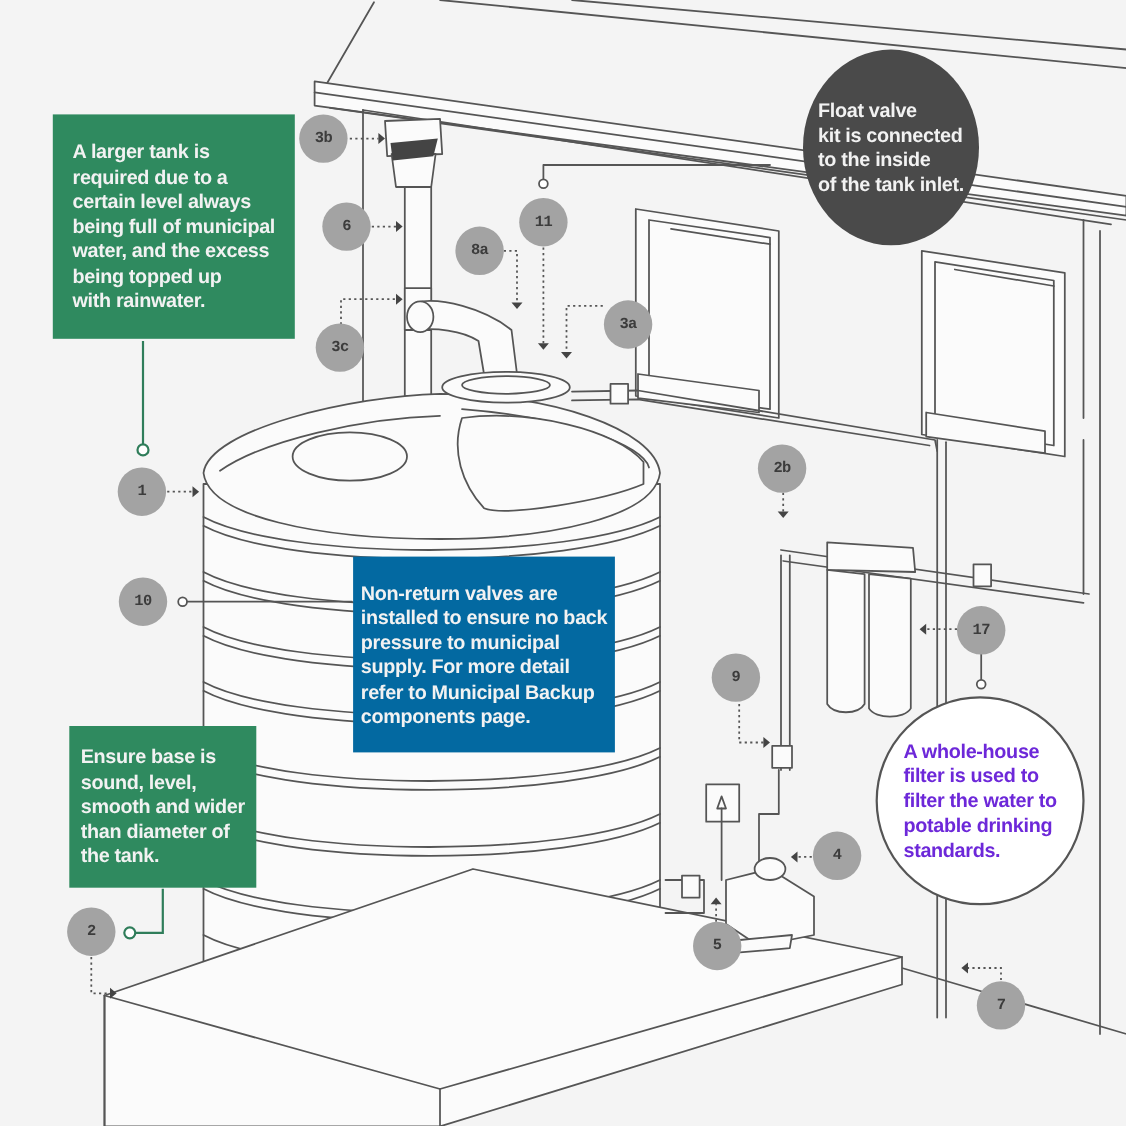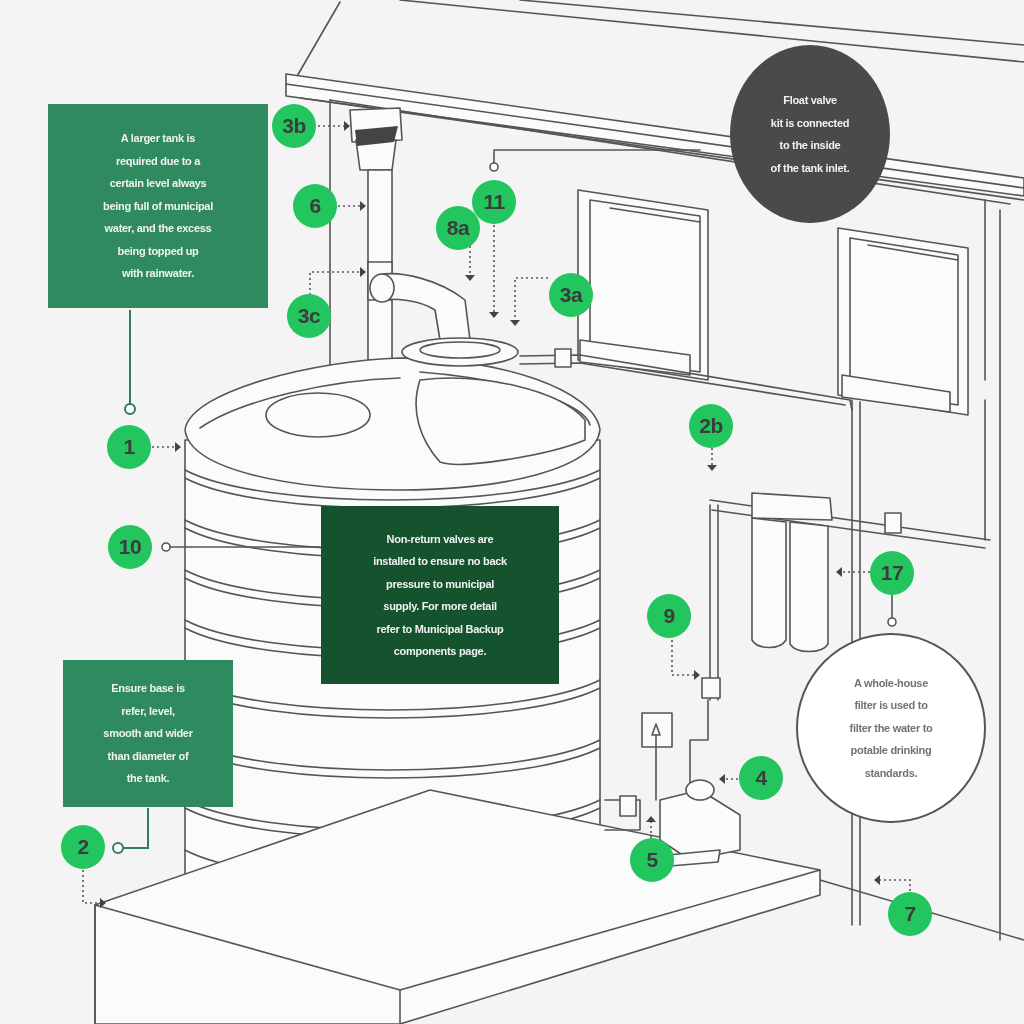--- a/index.html
+++ b/index.html
@@ -3,26 +3,26 @@
 <meta charset="utf-8">
 <style>
   html, body { margin: 0; padding: 0; background: #f4f4f4; }
   #stage { position: relative; width: 1024px; height: 1024px; overflow: hidden; background: #f4f4f4; font-family: "Liberation Sans", sans-serif; }
   svg.art { position: absolute; left: 0; top: 0; width: 1024px; height: 1024px; }
   .ln { fill: none; stroke: #555; stroke-width: 1.6; stroke-linejoin: round; stroke-linecap: round; }
   .lnf { fill: #fbfbfb; stroke: #555; stroke-width: 1.6; stroke-linejoin: round; }
   .dot { fill: none; stroke: #555; stroke-width: 1.6; stroke-dasharray: 2 3; }
   .arrow { fill: #444; }
   .gline { fill: none; stroke: #2f7d5a; stroke-width: 2; }
-  .marker { position: absolute; width: 44px; height: 44px; border-radius: 50%; background: #22c55e; color: #3c3c3c; font-weight: bold; font-size: 21px; display: flex; align-items: center; justify-content: center; font-family: Liberation Sans, sans-serif; letter-spacing: -0.5px; }
-  .box { position: absolute; color: #f2f2f2; text-align: center; font-weight: bold; font-size: 11px; line-height: 22.5px; display: flex; align-items: center; justify-content: center; box-sizing: border-box; font-family: "Liberation Sans", sans-serif; letter-spacing: -0.3px; }
+  .marker { position: absolute; width: 44px; height: 44px; border-radius: 50%; background: #a3a3a3; color: #3c3c3c; font-weight: bold; font-size: 14px; display: flex; align-items: center; justify-content: center; font-family: Liberation Mono, monospace; letter-spacing: -0.5px; }
+  .box { position: absolute; color: #f2f2f2; text-align: left; font-weight: bold; font-size: 18px; line-height: 22.5px; display: flex; align-items: center; justify-content: center; box-sizing: border-box; font-family: "Liberation Sans", sans-serif; letter-spacing: -0.3px; }
   .green { background: #2f8a5f; }
-  .dark { background: #14532d; }
+  .dark { background: #0369a1; }
   .circle-dark { border-radius: 50%; background: #4a4a4a; }
-  .circle-light { border-radius: 50%; background: #ffffff; border: 2px solid #555; color: #737373; }
+  .circle-light { border-radius: 50%; background: #ffffff; border: 2px solid #555; color: #6d28d9; }
   .box span { white-space: pre-line; display: block; }
 </style>
 </head>
 <body>
 
 <div id="stage">
   <svg class="art" viewBox="0 0 1024 1024">
 
     <g>
       <path class="ln" d="M296 78 L340 2"></path>
@@ -168,21 +168,21 @@
         <path class="arrow" d="M100 898 L106 903 L100 908 Z"></path>
       <path class="dot" d="M651 838 L651 822"></path>
         <path class="arrow" d="M646 822 L651 816 L656 822 Z"></path>
       <path class="dot" d="M910 896 L910 880 L880 880"></path>
         <path class="arrow" d="M880 875 L874 880 L880 885 Z"></path>
     </g>
   </svg>
 
   <div class="marker" style="left:272px;top:104px;">3b</div>
   <div class="marker" style="left:293px;top:184px;">6</div>
-  <div class="marker" style="left:436px;top:206px;">8a</div>
+  <div class="marker" style="left:414px;top:206px;">8a</div>
   <div class="marker" style="left:472px;top:180px;text-align:center;">11</div>
   <div class="marker" style="left:549px;top:273px;">3a</div>
   <div class="marker" style="left:287px;top:294px;text-align:right;">3c</div>
   <div class="marker" style="left:107px;top:425px;">1</div>
   <div class="marker" style="left:689px;top:404px;">2b</div>
   <div class="marker" style="left:108px;top:525px;">10</div>
   <div class="marker" style="left:870px;top:551px;">17</div>
   <div class="marker" style="left:647px;top:594px;">9</div>
   <div class="marker" style="left:739px;top:756px;">4</div>
   <div class="marker" style="left:61px;top:825px;">2</div>
@@ -207,21 +207,21 @@
   <div class="box dark" style="left:321px;top:506px;width:238px;height:178px;">
     <span>Non-return valves are
 installed to ensure no back
 pressure to municipal
 supply. For more detail
 refer to Municipal Backup
 components page.</span>
   </div>
   <div class="box green" style="left:63px;top:660px;width:170px;height:147px;">
     <span>Ensure base is
-refer, level,
+sound, level,
 smooth and wider
 than diameter of
 the tank.</span>
   </div>
   <div class="box circle-light" style="left:796px;top:633px;width:190px;height:190px;">
     <span>A whole-house
 filter is used to
 filter the water to
 potable drinking
 standards.</span>

